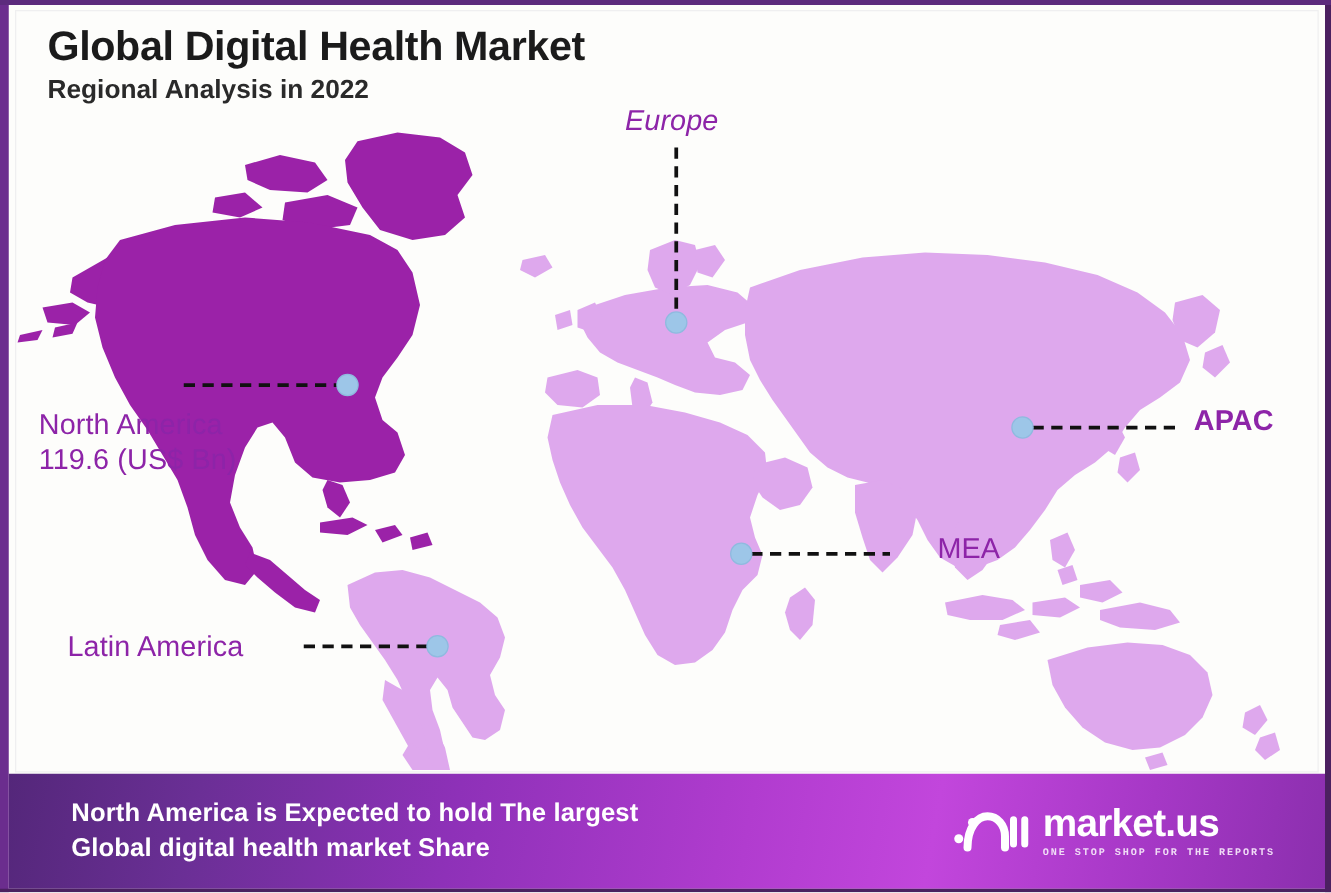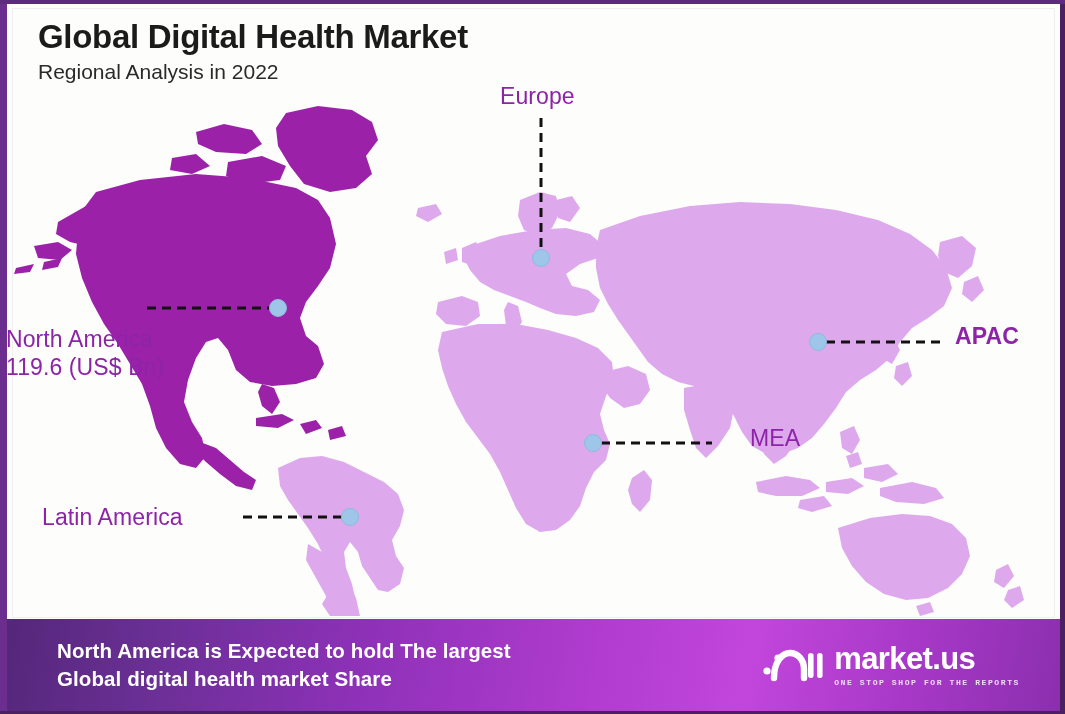--- a/index.html
+++ b/index.html
@@ -70,21 +70,21 @@
     font-size: 33px;
     font-weight: bold;
     color: #1b1b1b;
     letter-spacing: -0.3px;
     line-height: 1.15;
     margin: 0;
     white-space: nowrap;
   }
   .subtitle {
     font-size: 21px;
-    font-weight: normal;
+    font-weight: bold;
     color: #2a2a2a;
     margin: 4px 0 0 0;
     white-space: nowrap;
   }
 
   
   .map-wrap {
     position: absolute;
     left: 0;
     top: 96px;
@@ -105,25 +105,25 @@
 
   .region-label {
     position: absolute;
     color: #8d24a8;
     font-size: 23px;
     line-height: 1.22;
     white-space: pre-line;
     letter-spacing: 0.1px;
     z-index: 22;
   }
-  .region-label.na  { left: 6px;  top: 325px; }
-  .region-label.eu  { left: 500px; top: 82px;  }
+  .region-label.na  { left: 31px;  top: 325px; }
+  .region-label.eu  { left: 500px; top: 82px; font-style: italic;  }
   .region-label.ap  { left: 955px; top: 322px; font-weight: bold; }
   .region-label.mea { left: 722px; top: 424px; margin-left: 28px; }
-  .region-label.la  { left: 42px;  top: 503px; }
+  .region-label.la  { left: 54px;  top: 503px; }
 
   .dot {
     position: absolute;
     width: 18px;
     height: 18px;
     border-radius: 50%;
     background: #9dc6e8;
     border: 1px solid #8fbadf;
     box-sizing: border-box;
     z-index: 21;

